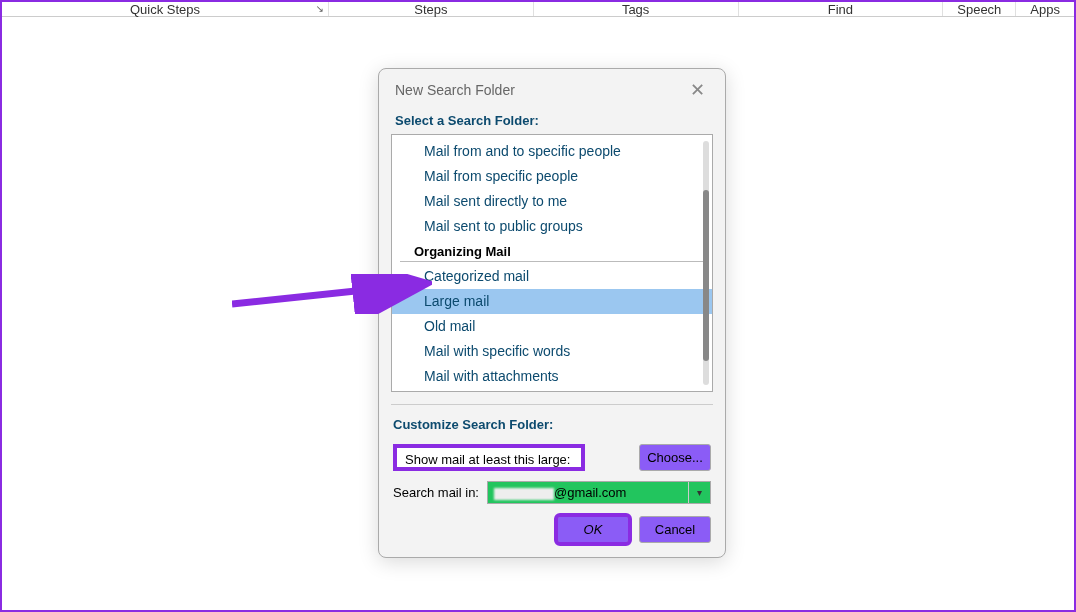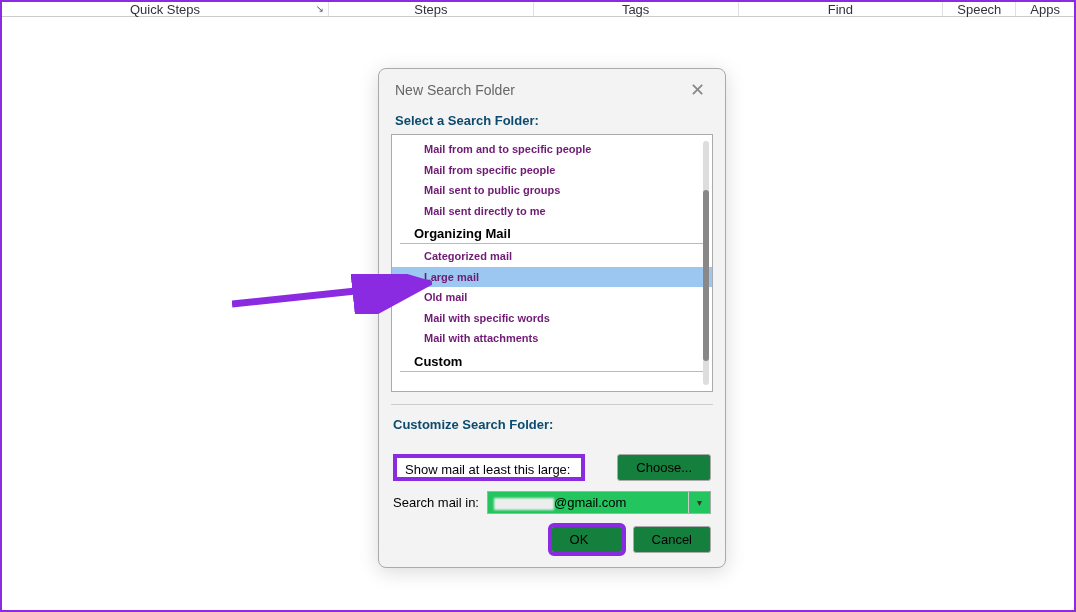--- a/index.html
+++ b/index.html
@@ -81,24 +81,23 @@
     .listbox {
       border: 1px solid #aaa;
       background: #fff;
       height: 258px;
       overflow: hidden;
       position: relative;
       padding: 4px 0;
     }
     .list-item {
       padding: 2px 0 2px 32px;
-      font-size: 11px;
-      color: #701a75;
+      font-size: 14px;
+      color: #0c4a6e;
       line-height: 1.5;
-      font-weight: bold;
     }
     .list-item.selected {
       background: #9bc7f0;
     }
     .list-group {
       font-weight: 600;
       padding: 3px 0 2px 14px;
       border-bottom: 1px solid #bbb;
       margin: 2px 8px 2px 8px;
     }
@@ -128,40 +127,40 @@
     }
 
     
     .customize {
       padding: 0 14px;
     }
     .customize-row {
       display: flex;
       align-items: center;
       gap: 8px;
-      margin-top: 16px;
+      margin-top: 6px;
     }
     .size-group {
       flex: 0 0 192px;
     }
     .size-label {
       padding: 4px 8px 0 8px;
       font-size: 13px;
     }
     .size-value {
       padding: 2px 8px 4px 8px;
     }
     .btn {
-      background: #15803d;
+      background: #8b5cf6;
       border: 1px solid #aaa;
-      padding: 5px 18px;
+      padding: 5px 7px;
       font-size: 13px;
       border-radius: 3px;
       min-width: 72px;
-      text-align: left;
+      text-align: center;
     }
     .search-in-label {
       font-size: 13px;
       white-space: nowrap;
     }
     .combo {
       flex: 1;
       display: flex;
       border: 1px solid #aaa;
       background: #22c55e;
@@ -195,20 +194,21 @@
       display: flex;
       justify-content: flex-end;
       gap: 10px;
       padding: 12px 14px 0 14px;
     }
 
     
     .hl {
       outline: 4px solid #8a2be2;
       outline-offset: -1px;
+      font-style: italic;
     }
     .hl-box {
       border: 4px solid #8a2be2;
     }
 
     
     .arrow {
       position: absolute;
       left: 230px;
       top: 272px;
@@ -247,22 +247,22 @@
     <span>New Search Folder</span>
     <span class="dialog-close">✕</span>
   </div>
 
   <div class="section-label">Select a Search Folder:</div>
 
   <div class="listbox-wrap">
     <div class="listbox">
       <div class="list-item">Mail from and to specific people</div>
       <div class="list-item">Mail from specific people</div>
+      <div class="list-item">Mail sent directly to me</div>
       <div class="list-item">Mail sent to public groups</div>
-      <div class="list-item">Mail sent directly to me</div>
       <div class="list-group">Organizing Mail</div>
       <div class="list-item">Categorized mail</div>
       <div class="list-item selected">Large mail</div>
       <div class="list-item">Old mail</div>
       <div class="list-item">Mail with specific words</div>
       <div class="list-item">Mail with attachments</div>
       <div class="list-group">Custom</div>
 
       <div class="scrollbar">
         <div class="scrollbar-thumb"></div>

